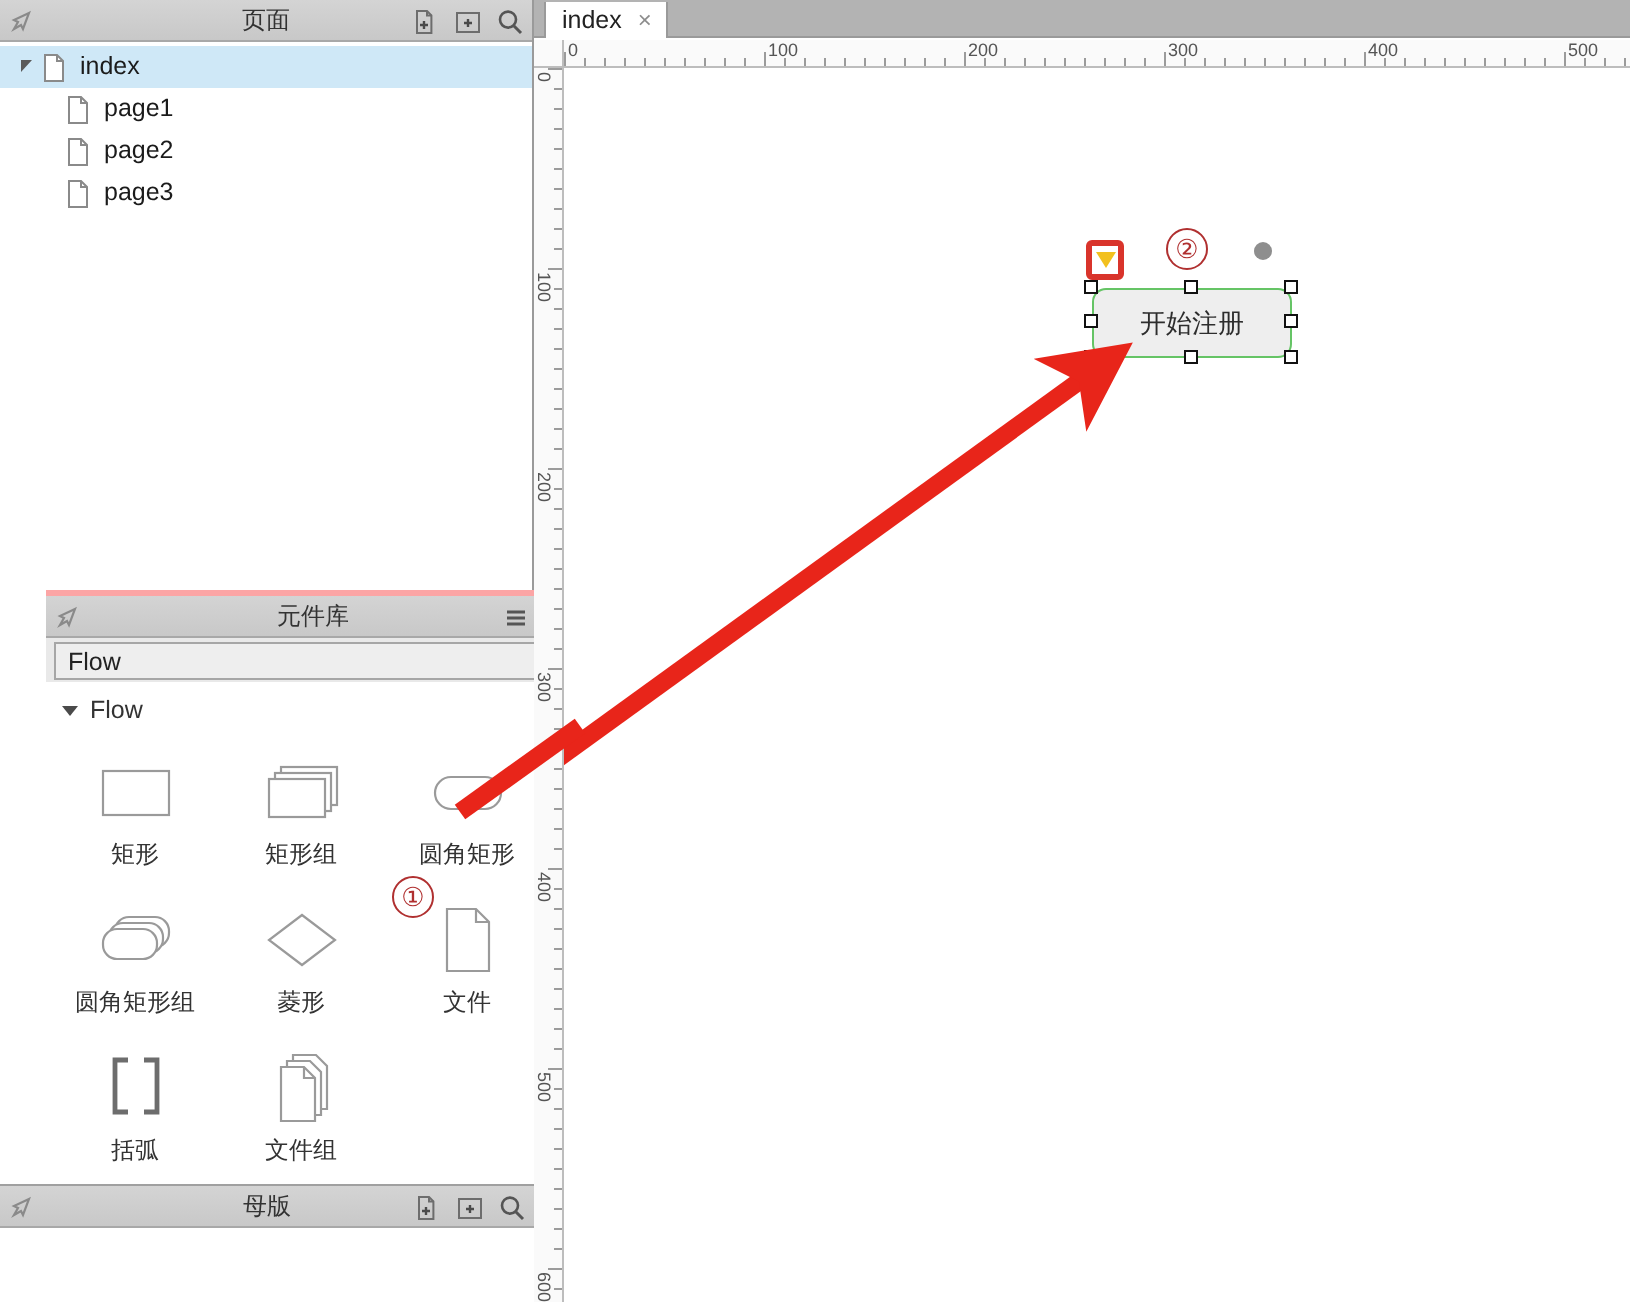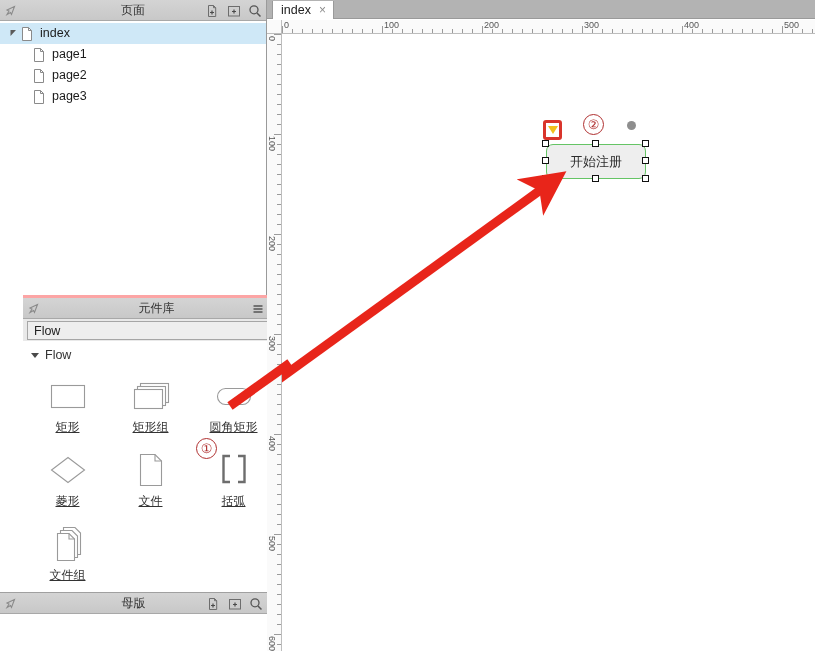--- a/index.html
+++ b/index.html
@@ -101,21 +101,20 @@
   .chev-down {
     width: 0; height: 0;
     border-left: 4.5px solid transparent; border-right: 4.5px solid transparent;
     border-top: 5px solid #4a4a4a;
   }
   #widget-grid {
     display: grid;
     grid-template-columns: repeat(3, 83px);
     padding-left: 3px;
     margin-top: 4px;
-    text-decoration: underline;
   }
   .wcell {
     height: 74px;
     display: flex; flex-direction: column; align-items: center; justify-content: flex-start;
     padding-top: 5px;
   }
   .wicon { height: 44px; display: flex; align-items: center; justify-content: center; }
   .wlabel { font-size: 12px; color: #333; margin-top: 1px; }
 
   
@@ -391,20 +390,30 @@
 
           <div class="wcell">
             <div class="wicon">
               <svg width="46" height="34" viewBox="0 0 46 34">
                   <rect x="6.5" y="9.5" width="33" height="16" rx="8" ry="8" fill="#fff" stroke="#9a9a9a" stroke-width="1.1"></rect>
                 </svg>
             </div>
             <div class="wlabel">圆角矩形</div>
           </div>
 
+          <div class="wcell">
+            <div class="wicon">
+              <svg width="46" height="34" viewBox="0 0 46 34">
+                <rect x="12.5" y="5.5" width="27" height="15" rx="7" ry="7" fill="#fff" stroke="#9a9a9a" stroke-width="1.1"></rect>
+                <rect x="9.5" y="8.5" width="27" height="15" rx="7" ry="7" fill="#fff" stroke="#9a9a9a" stroke-width="1.1"></rect>
+                <rect x="6.5" y="11.5" width="27" height="15" rx="7" ry="7" fill="#fff" stroke="#9a9a9a" stroke-width="1.1"></rect>
+              </svg>
+            </div>
+            <div class="wlabel">圆角矩形组</div>
+          </div>
 
 
           <div class="wcell">
             <div class="wicon">
               <svg width="46" height="34" viewBox="0 0 46 34">
                 <path d="M23 4.5 L39.5 17 L23 29.5 L6.5 17 Z" fill="#fff" stroke="#9a9a9a" stroke-width="1.1"></path>
               </svg>
             </div>
             <div class="wlabel">菱形</div>
           </div>

